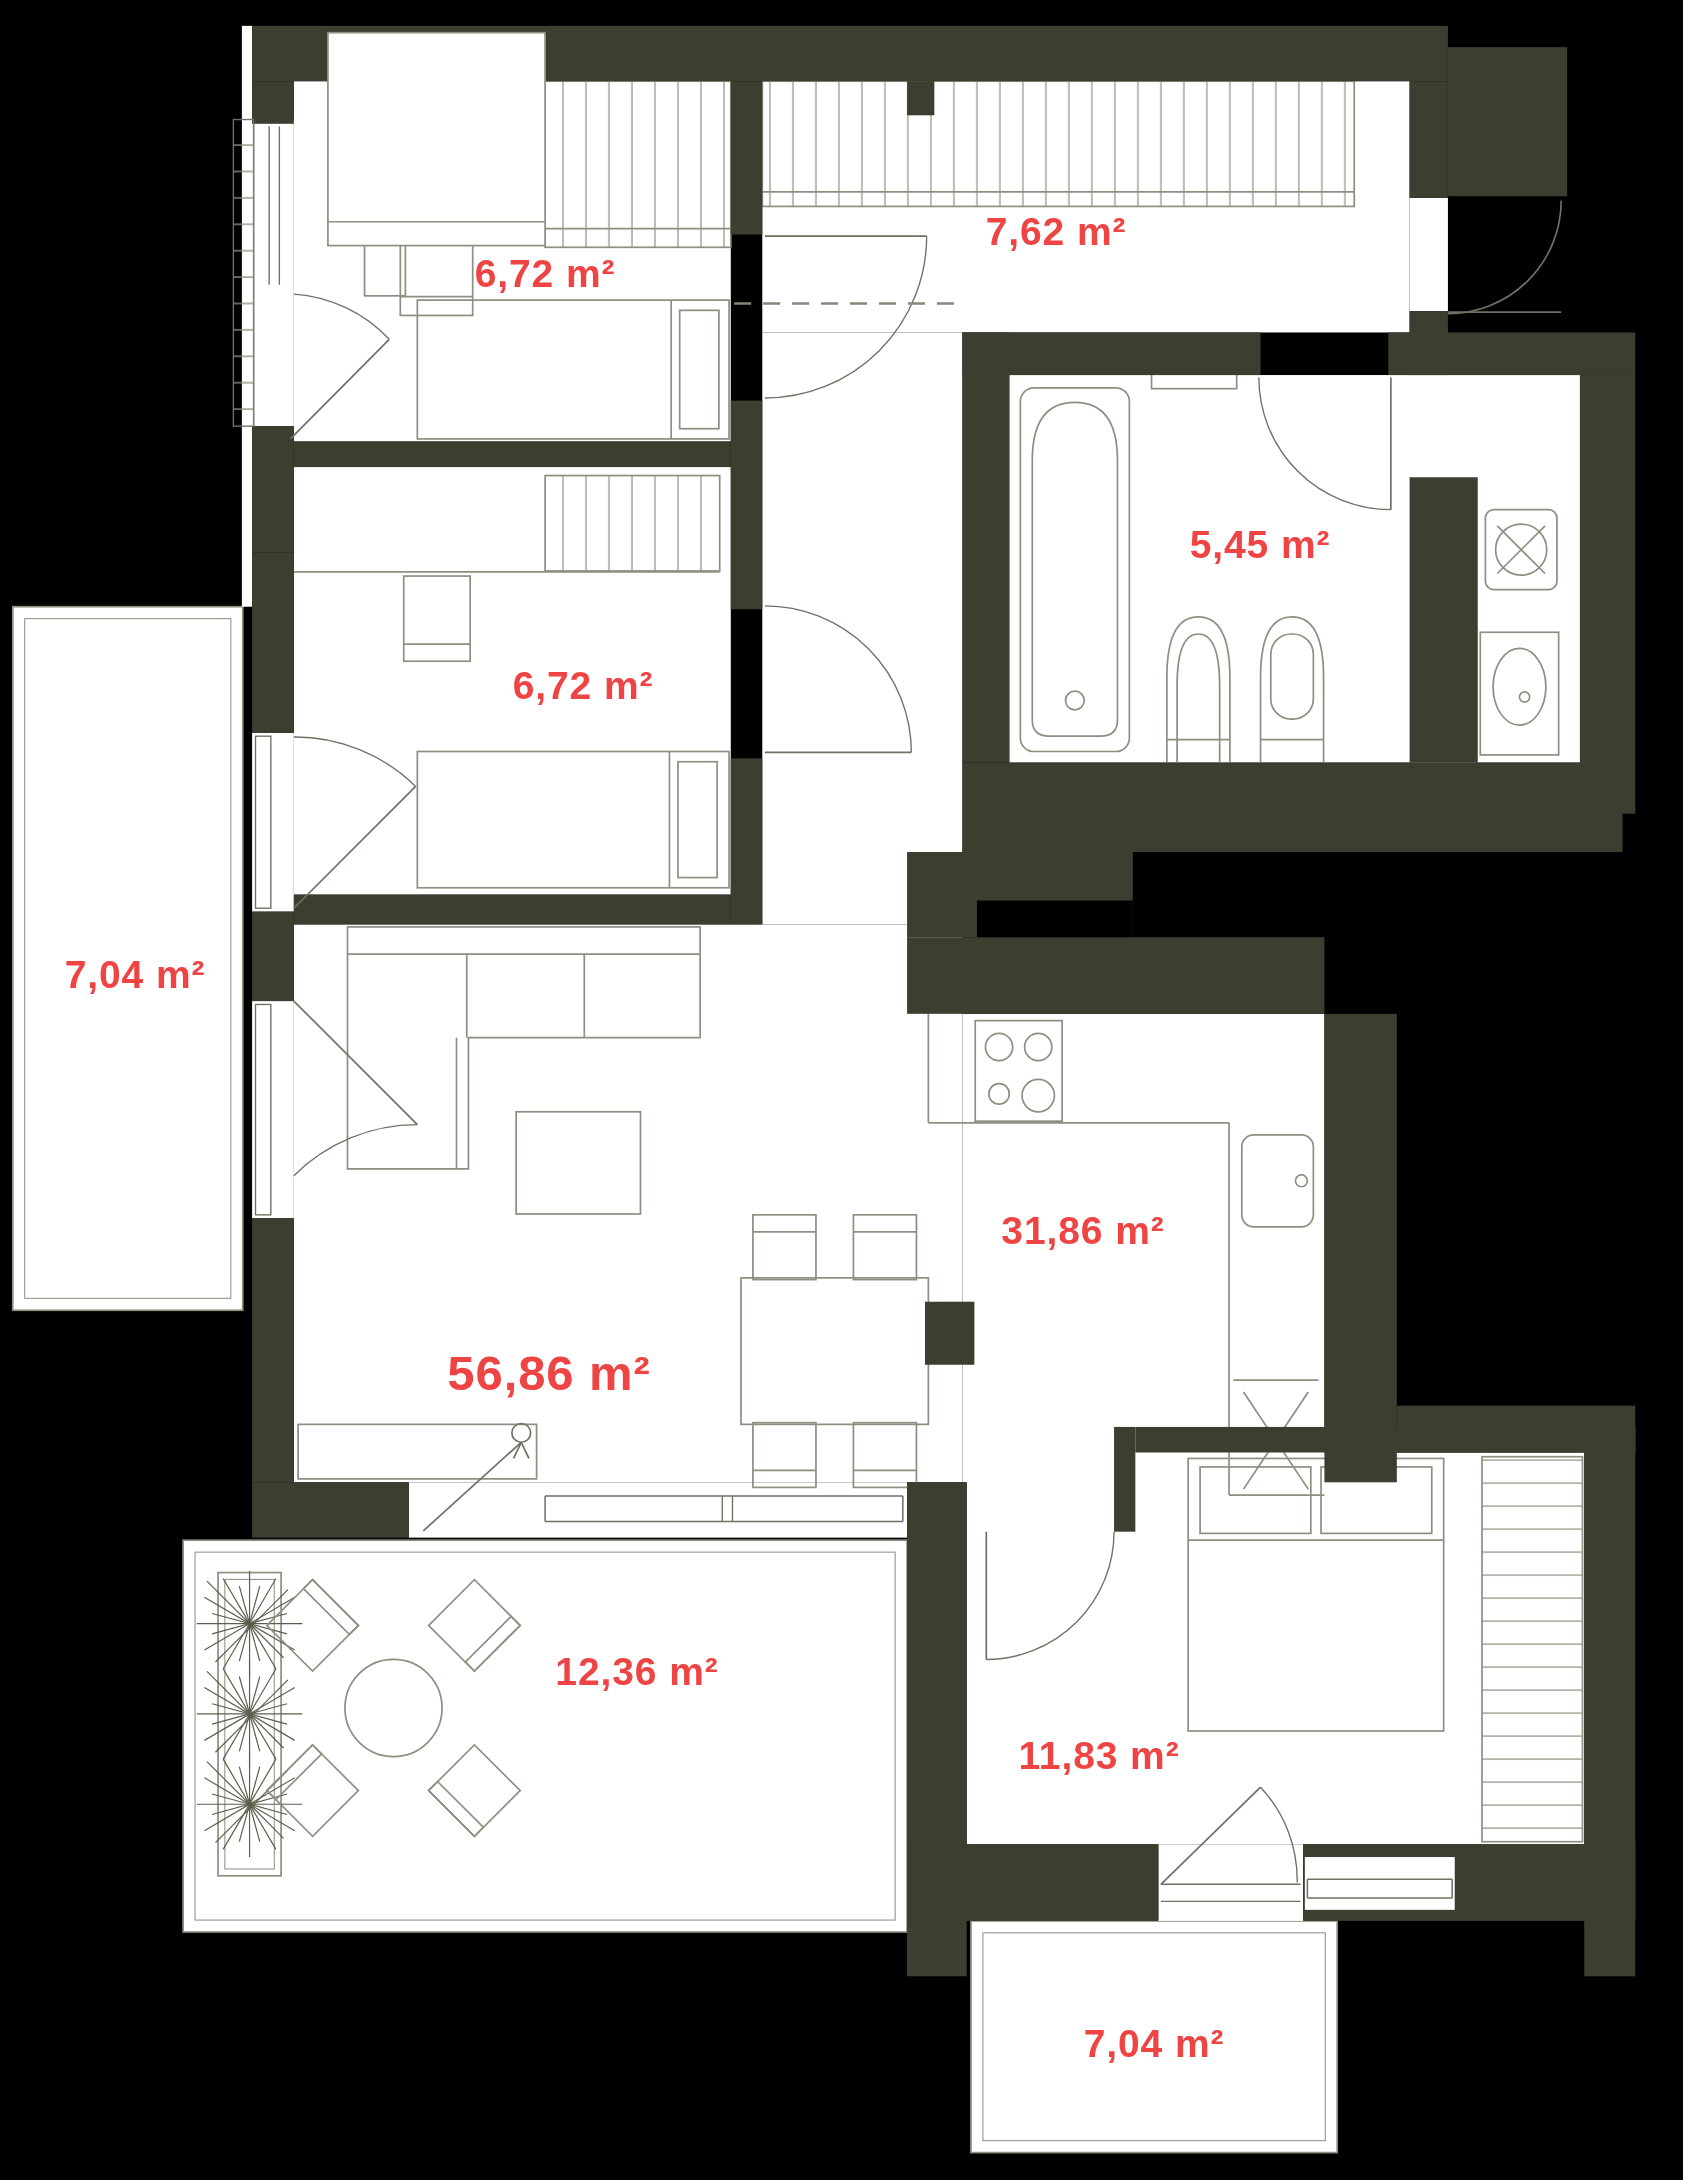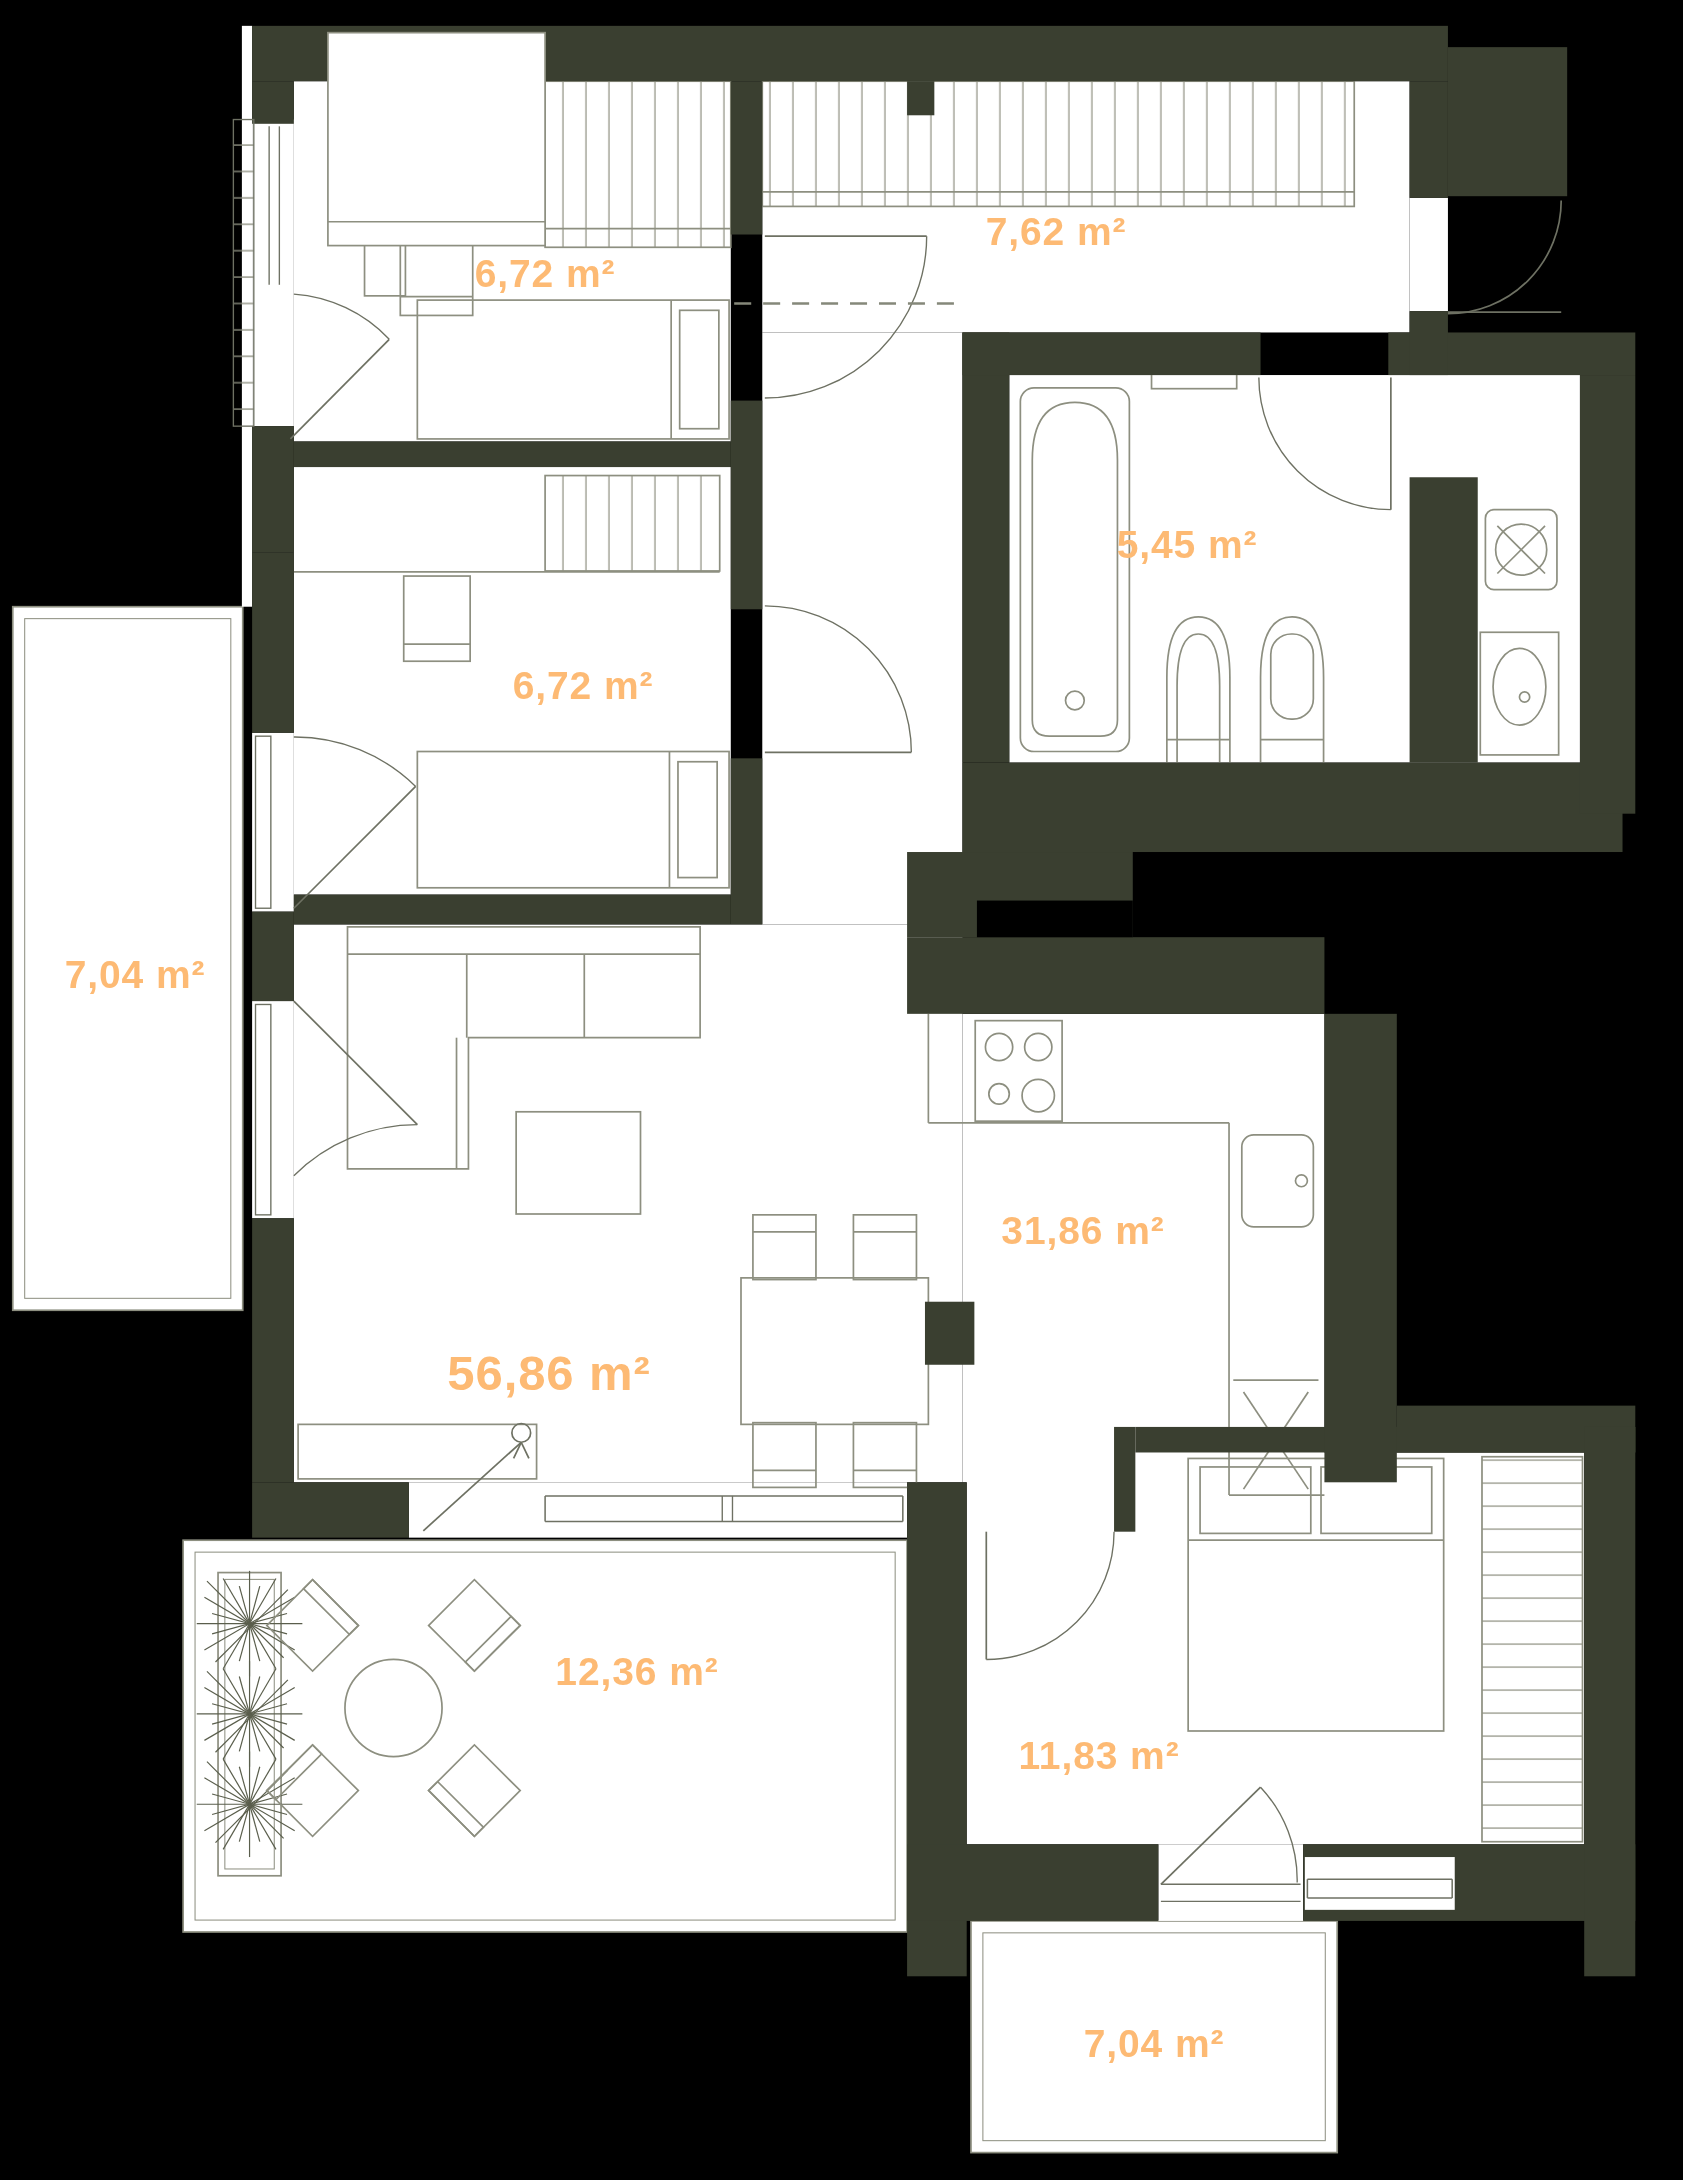--- a/index.html
+++ b/index.html
@@ -1,19 +1,19 @@
 <!DOCTYPE html>
 <html style="font-size:13.6px"><head>
 <meta charset="utf-8">
 <style>
   html,body{margin:0;padding:0;background:#000;}
   #stage{position:relative;width:1683px;height:2181px;background:#000;overflow:hidden;
          font-family:"Liberation Sans","DejaVu Sans",sans-serif;}
   #plan-svg{position:absolute;left:0;top:0;width:1683px;height:2181px;}
-  .lbl{position:absolute;transform:translate(-50%,-50%);color:#fdba74;font-weight:bold;
+  .lbl{position:absolute;transform:translate(-50%,-50%);color:#ef4444;font-weight:bold;
        font-size:39px;letter-spacing:0.9px;white-space:nowrap;}
   .lbl-unit{font-size:101px;letter-spacing:4.3px;}
   .lbl-total{font-size:49px;letter-spacing:0.9px;}
 </style>
 </head>
 <body>
 
 <div id="stage">
 
 <svg id="plan-svg" viewBox="0 0 1976 2560" fill="none" stroke-linecap="butt">
@@ -264,21 +264,21 @@
     <rect x="1532" y="2180" width="176" height="62" fill="#ffffff" stroke="none"></rect>
     <line x1="1535" y1="2206" x2="1705" y2="2206" stroke-width="1.8"></line>
     <line x1="1535" y1="2228" x2="1705" y2="2228" stroke-width="1.8"></line>
     <line x1="1535" y1="2206" x2="1535" y2="2228" stroke-width="1.8"></line>
     <line x1="1705" y1="2206" x2="1705" y2="2228" stroke-width="1.8"></line>
   </g>
 </svg>
 
   <div class="lbl" style="left:545px;top:274px">6,72 m²</div>
   <div class="lbl" style="left:1056px;top:232px">7,62 m²</div>
-  <div class="lbl" style="left:1187px;top:545px">5,45 m²</div>
+  <div class="lbl" style="left:1260px;top:545px">5,45 m²</div>
   <div class="lbl" style="left:583px;top:686px">6,72 m²</div>
   <div class="lbl" style="left:135px;top:975px">7,04 m²</div>
   <div class="lbl" style="left:1083px;top:1231px">31,86 m²</div>
   <div class="lbl" style="left:637px;top:1672px">12,36 m²</div>
   <div class="lbl" style="left:1099px;top:1756px">11,83 m²</div>
   <div class="lbl" style="left:1154px;top:2044px">7,04 m²</div>
 
   <div class="lbl lbl-total" style="left:549px;top:1373px">56,86 m²</div>
 
 </div>

